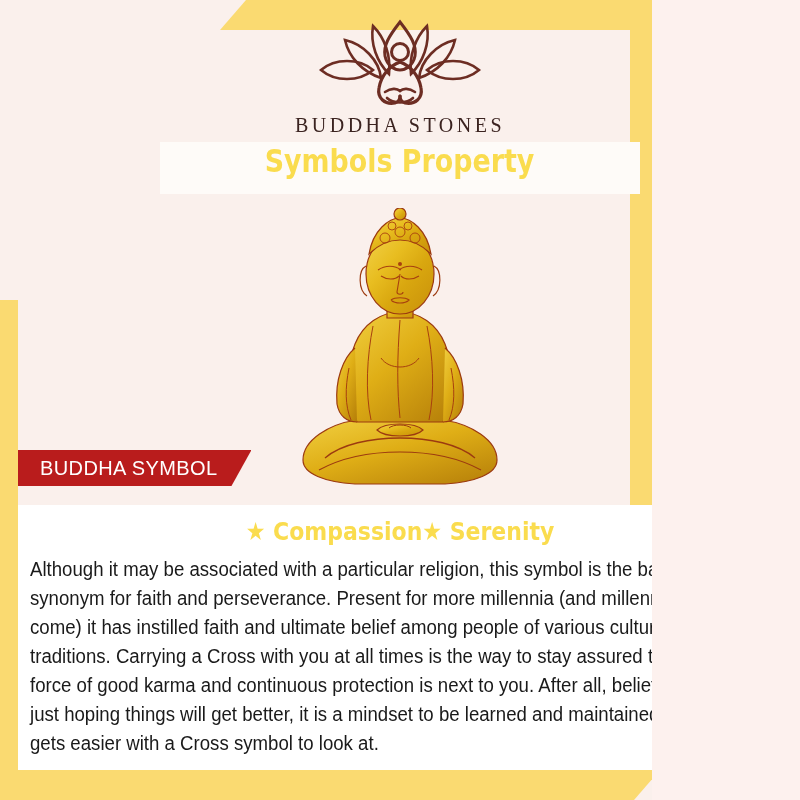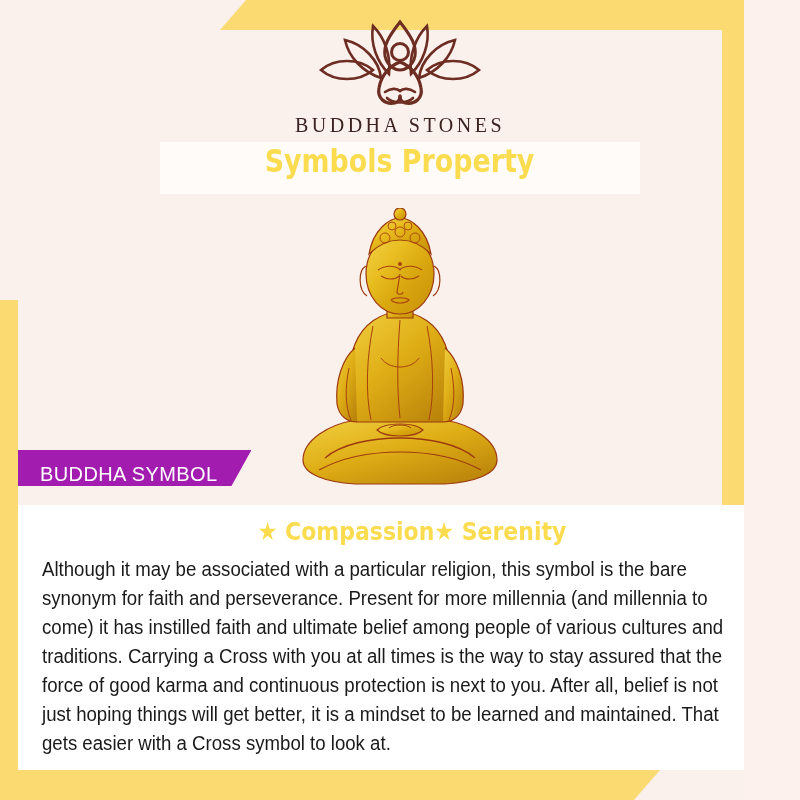--- a/index.html
+++ b/index.html
@@ -9,21 +9,21 @@
   body {
     width: 800px;
     height: 800px;
     font-family: "Liberation Sans", sans-serif;
     background: #fdf1ee;
     overflow: hidden;
   }
 
   #poster {
     position: relative;
-    width: 744px;
+    width: 652px;
     height: 800px;
     background: #faf0ec;
     overflow: hidden;
   }
 
   
   .frame-top {
     position: absolute;
     top: 0;
     left: 220px;
@@ -117,42 +117,41 @@
     display: block;
   }
 
   
   .tag {
     position: absolute;
     top: 450px;
     left: 18px;
     height: 36px;
     padding: 0 34px 0 22px;
-    background: #a21caf;
+    background: #b91c1c;
     display: flex;
-    align-items: flex-end;
+    align-items: center;
     clip-path: polygon(0 0, 100% 0, calc(100% - 20px) 100%, 0 100%);
   }
   .tag-text {
     font-family: "Liberation Sans", sans-serif;
     font-size: 20px;
     color: #ffffff;
     letter-spacing: 0.4px;
     white-space: nowrap;
   }
 
   
   .content {
     position: absolute;
     top: 505px;
     left: 18px;
     width: 764px;
     height: 265px;
     background: #ffffff;
-    padding-left: 12px;
   }
 
   .subhead {
     margin: 12px 0 0 0;
     text-align: center;
     font-family: "DejaVu Sans", sans-serif;
     font-weight: bold;
     font-size: 25px;
     color: #fadc4e;
     white-space: nowrap;

